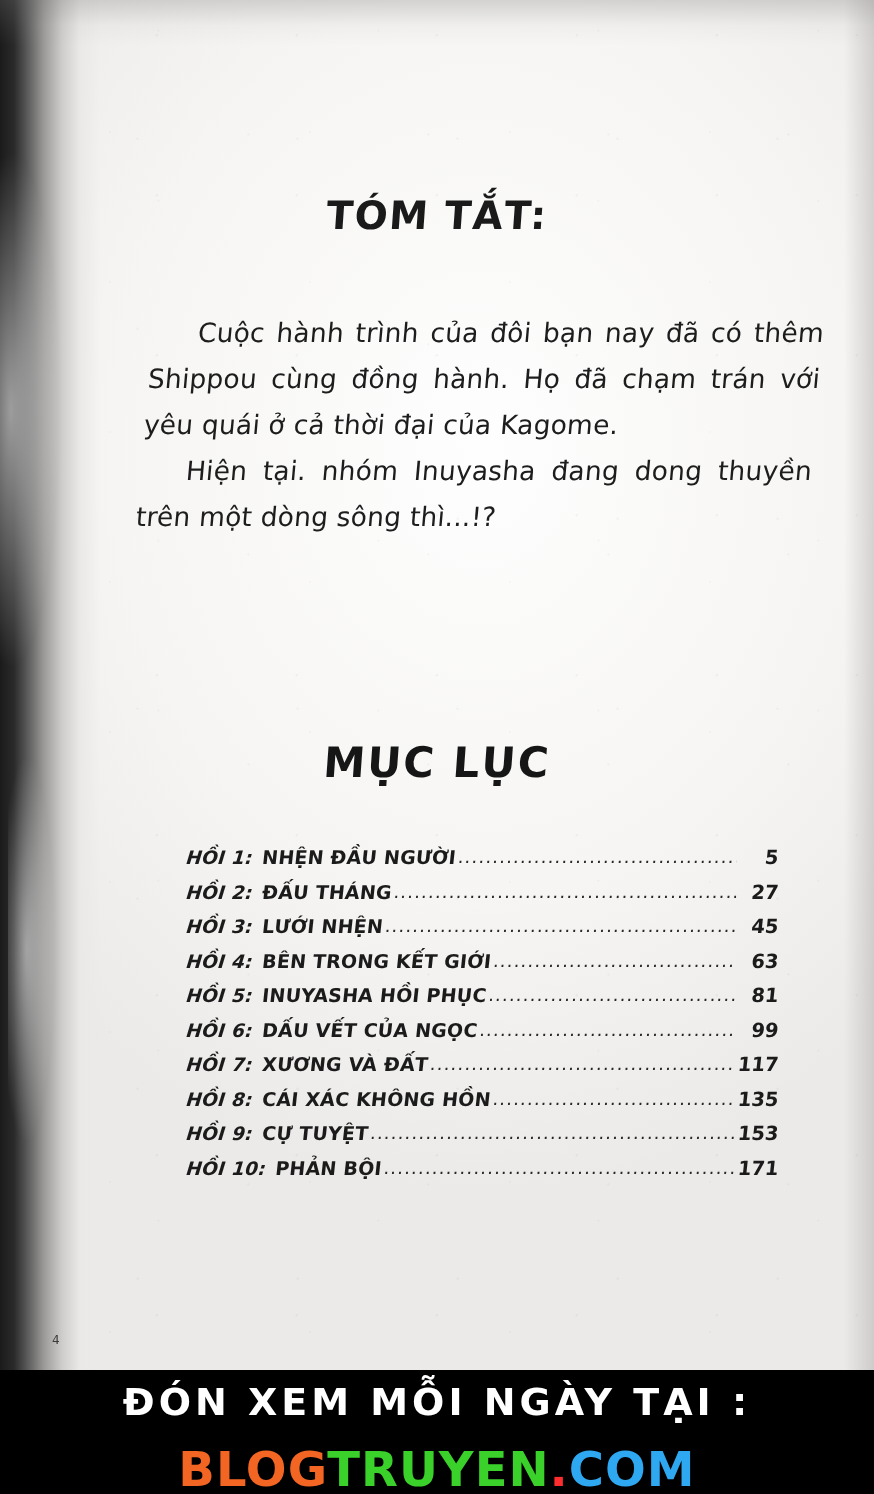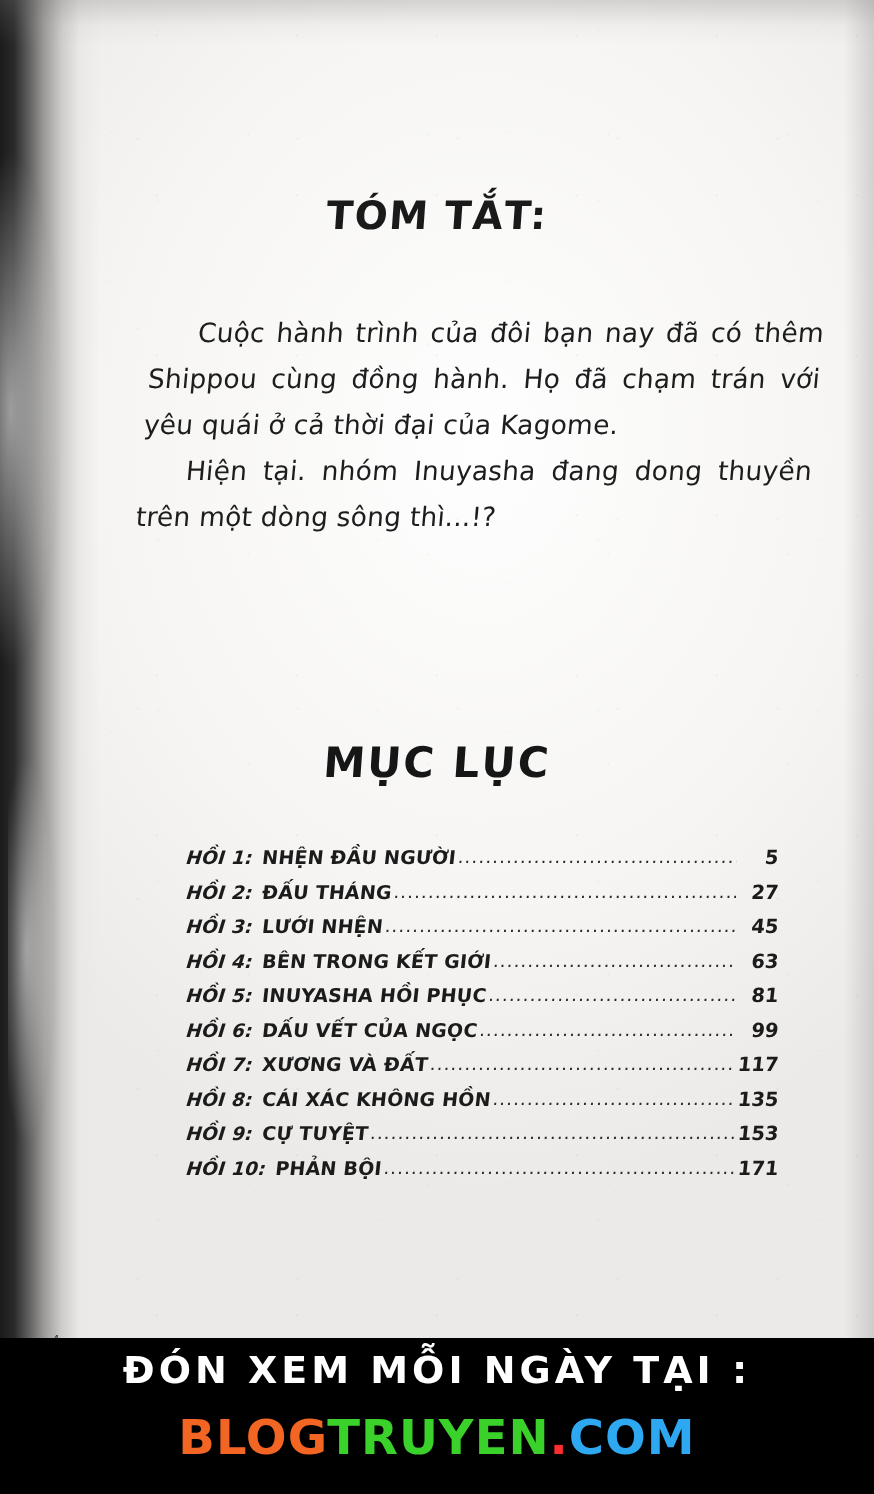--- a/index.html
+++ b/index.html
@@ -172,21 +172,21 @@
     font-family: "DejaVu Sans", sans-serif;
     font-size: 12px;
     color: #3b3b3b;
   }
 
   
   .banner {
     position: absolute;
     left: 0; bottom: 0;
     width: 874px;
-    height: 156px;
+    height: 124px;
     background: #000000;
   }
   .banner-line1 {
     position: absolute;
     left: 0; top: 10px;
     width: 874px;
     text-align: center;
     font-family: "DejaVu Sans", sans-serif;
     font-size: 38px;
     font-weight: 700;

